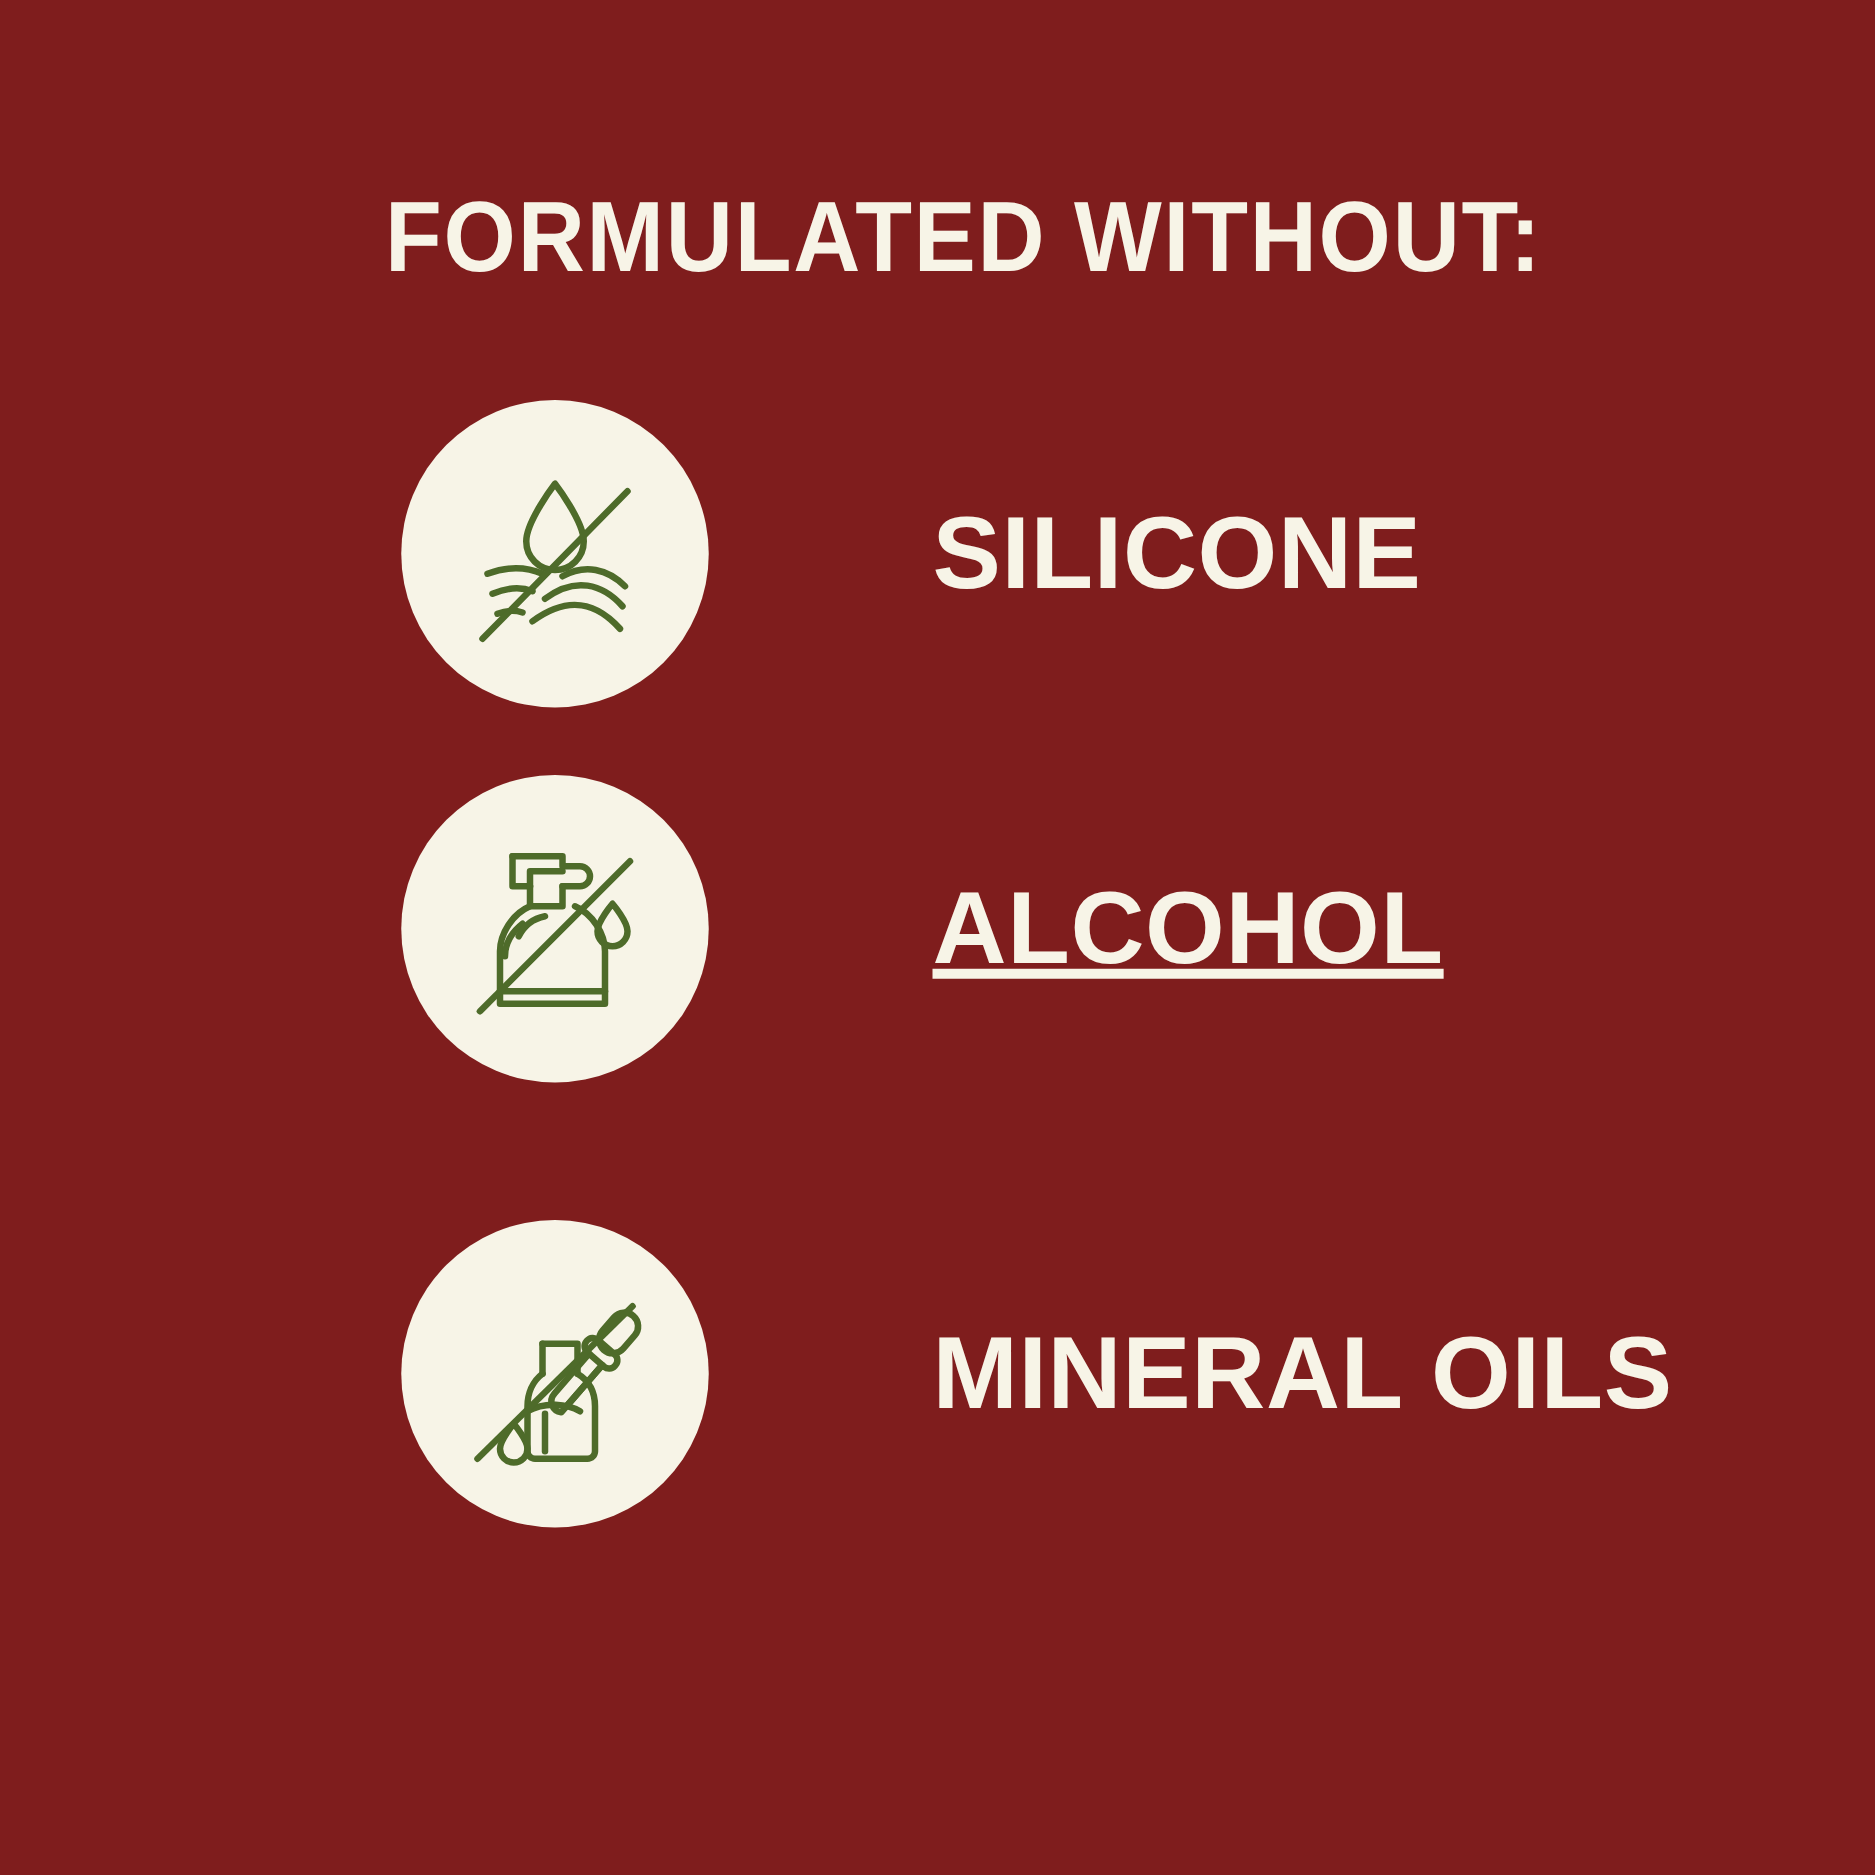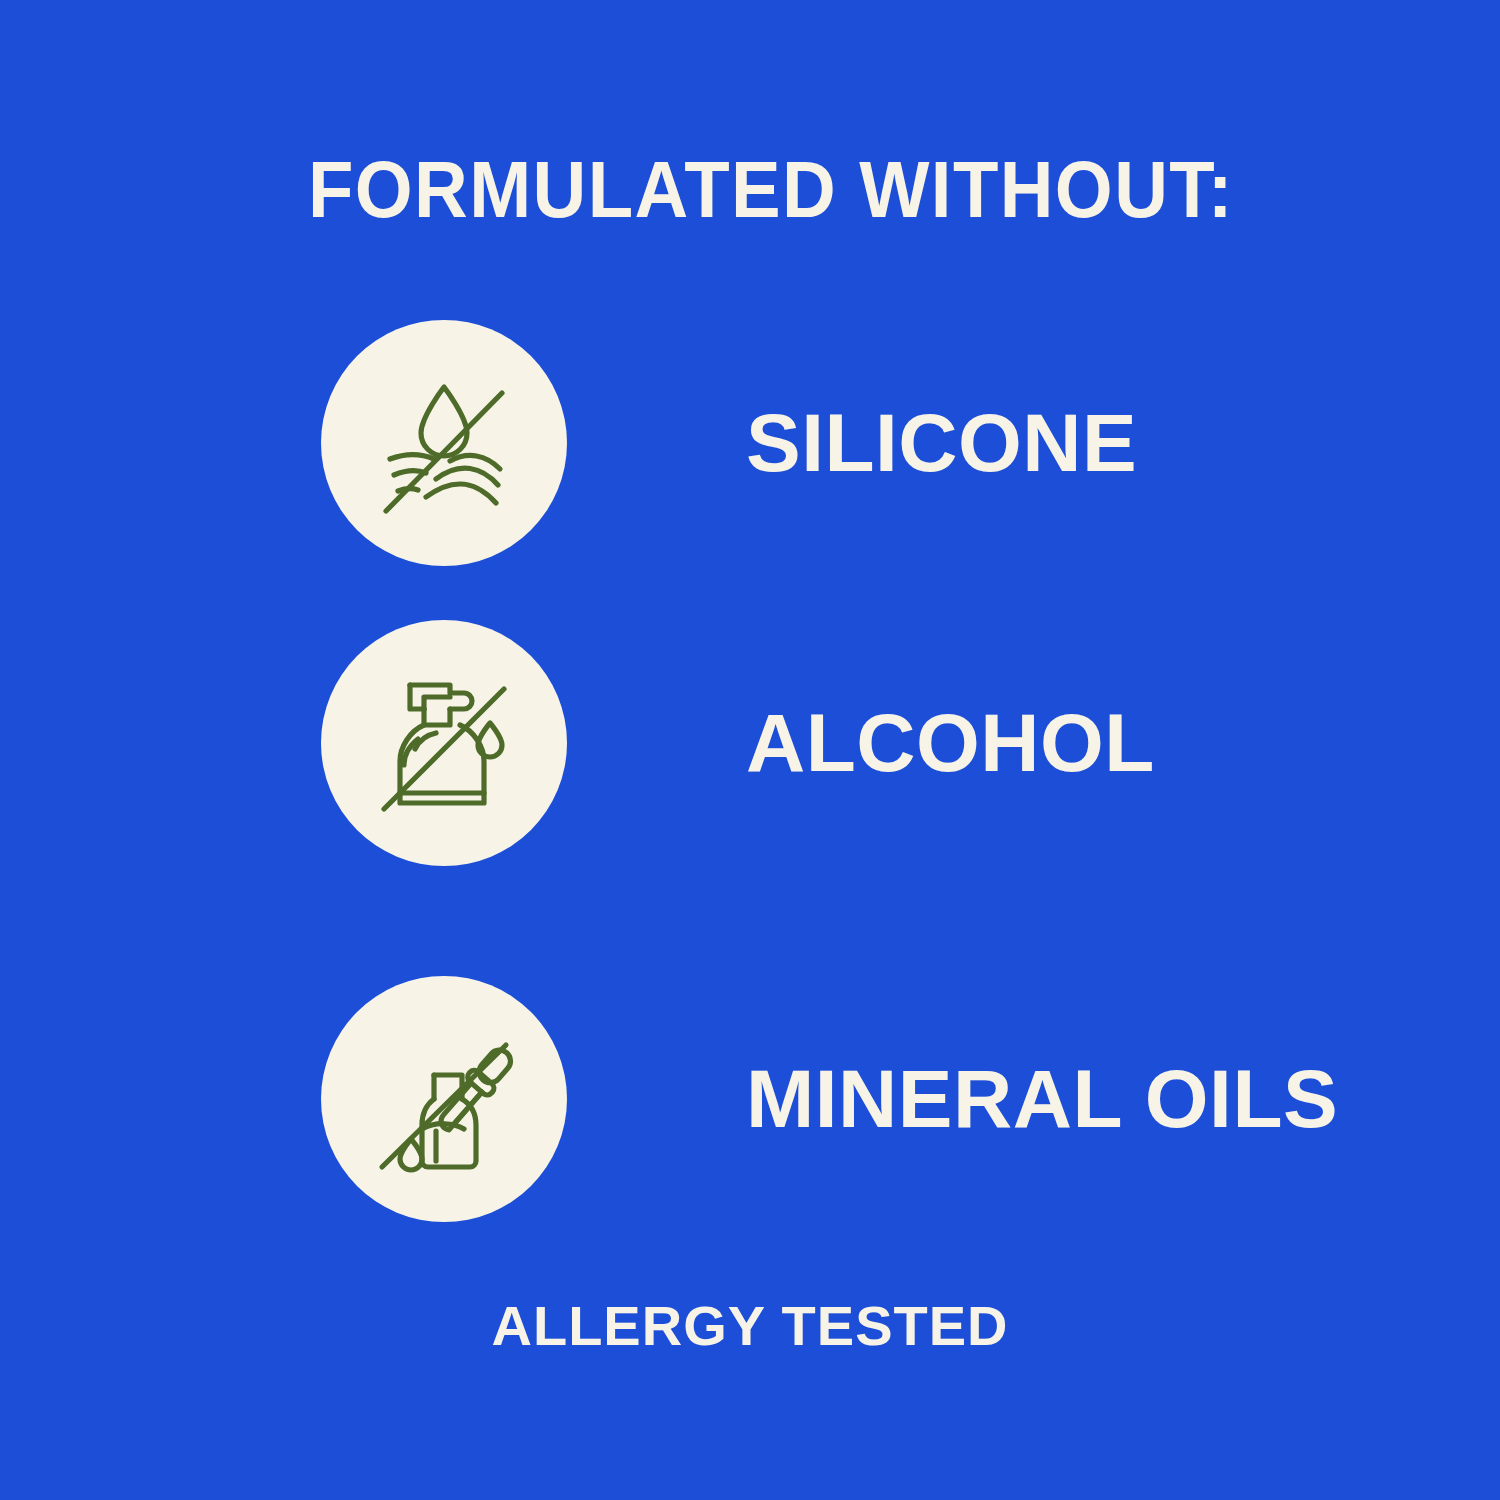--- a/index.html
+++ b/index.html
@@ -92,21 +92,21 @@
     line-height:1;
     font-weight:700;
     letter-spacing:1px;
     color:#F7F4E7;
     white-space:nowrap;
   }
 </style>
 </head>
 <body style="background: rgb(97, 127, 57);">
 
-<div id="canvas" style="background: #1d4ed8;">
+<div id="canvas" style="background: #7f1d1d;">
 
   <div class="title" style="color: rgb(247, 244, 231);">FORMULATED WITHOUT:</div>
 
   <div class="row row-1">
 
     <div class="badge" style="background: rgb(247, 244, 231);">
       <span class="icon-wrap">
         <svg width="160" height="160" viewBox="0 0 160 160" fill="none" stroke="#4E6B2A" stroke-width="5.2" stroke-linecap="round" stroke-linejoin="round">
 
           <path d="M80 24 C80 24 57 54 57 70 A23 23 0 0 0 103 70 C103 54 80 24 80 24 Z"></path>
@@ -146,21 +146,21 @@
 
           <path d="M36 130 L120 130"></path>
 
           <path d="M126 60 C126 60 114 74 114 82 A12 12 0 0 0 138 82 C138 74 126 60 126 60 Z"></path>
 
           <path d="M20 146 L140 26"></path>
         </svg>
       </span>
     </div>
 
-    <div class="row-label" style="color: rgb(247, 244, 231);">ALCOHOL</div>
+    <div class="row-label" style="color: rgb(247, 244, 231); text-decoration: underline;">ALCOHOL</div>
   </div>
 
   <div class="row row-3">
 
     <div class="badge" style="background: rgb(247, 244, 231);">
       <span class="icon-wrap">
         <svg width="160" height="160" viewBox="0 0 160 160" fill="none" stroke="#4E6B2A" stroke-width="5.2" stroke-linecap="round" stroke-linejoin="round">
 
           <g transform="rotate(41 80 80)">
             <rect x="86" y="4" width="22" height="36" rx="11"></rect>
@@ -182,15 +182,14 @@
           <path d="M72 112 L72 142"></path>
 
           <path d="M18 148 L142 26"></path>
         </svg>
       </span>
     </div>
 
     <div class="row-label" style="color: rgb(247, 244, 231);">MINERAL OILS</div>
   </div>
 
-  <div class="footer" style="color: rgb(247, 244, 231);">ALLERGY TESTED</div>
 
 </div>
 
 </body></html>

